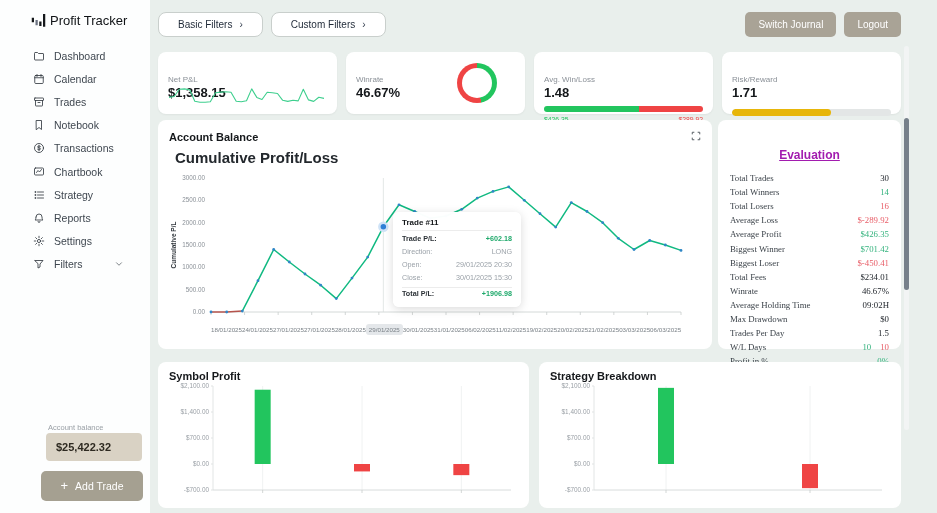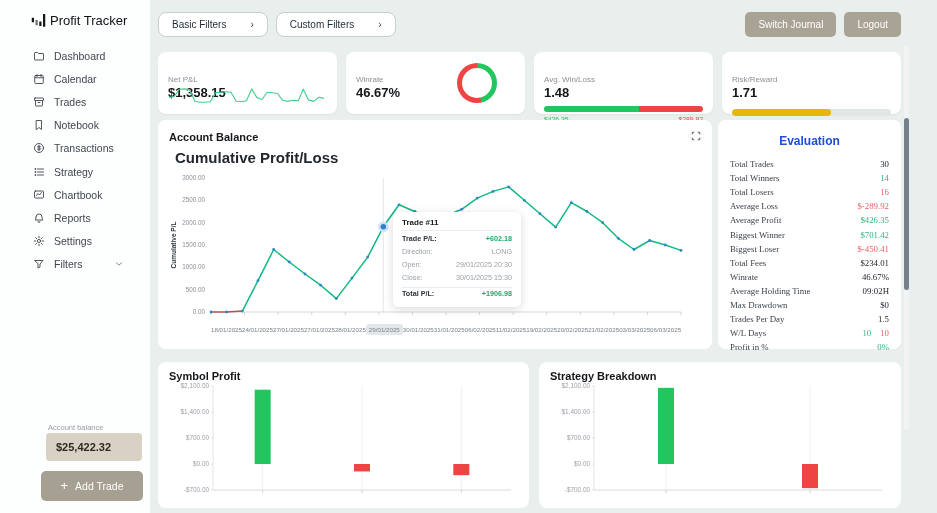--- a/index.html
+++ b/index.html
@@ -16,21 +16,21 @@
   .menu-item .chev { margin-left:auto; margin-right:16px; color:#4a5157; }
   .side-bottom { position:absolute; bottom:12px; left:0; width:100%; }
   .acct-label { font-size:7.5px; color:#9aa0a6; padding-left:48px; margin-bottom:1px; }
   .acct-box { margin:0 8px 10px 46px; background:#d9d2c4; border-radius:4px; padding:8px 10px; font-size:11px; font-weight:bold; color:#2e2a21; }
   .add-trade { display:flex; align-items:center; justify-content:center; gap:7px; margin-left:41px; width:102px; background:#a5a091; border:none; border-radius:5px; color:#fff; font-size:10.5px; padding:9px 0; font-family:inherit; cursor:pointer; }
   .add-trade .plus { font-size:13px; line-height:10px; font-weight:normal; }
 
   
   .main { flex:1; padding:12px 36px 0 8px; position:relative; }
   .topbar { display:flex; gap:8px; align-items:center; margin-bottom:15px; height:25px; }
-  .filter-btn { background:#fff; border:1px solid #c9cfcc; border-radius:8px; font-size:10px; color:#1f2937; padding:6px 13px; display:flex; gap:24px; align-items:center; font-family:inherit; cursor:pointer; }
+  .filter-btn { background:#fff; border:1px solid #c9cfcc; border-radius:8px; font-size:10px; color:#1f2937; padding:6px 19px; display:flex; gap:7px; align-items:center; font-family:inherit; cursor:pointer; }
   .filter-btn .chev-char { color:#374151; }
   .spacer { flex:1; }
   .tan-btn { background:#a9a396; color:#fff; border:none; border-radius:5px; font-size:10px; padding:7px 13px; font-family:inherit; cursor:pointer; }
 
   .stats-row { display:grid; grid-template-columns:repeat(4,1fr); gap:9px; margin-bottom:6px; }
   .card { background:#fff; border-radius:8px; padding:23px 10px; box-shadow:0 1px 2px rgba(0,0,0,.05); position:relative; height:62px; }
   .card-label { font-size:8px; color:#8a9097; }
   .card-value { font-size:13px; font-weight:bold; color:#15181b; margin-top:1px; }
   .spark-svg { position:absolute; left:9px; bottom:5px; }
   .donut { position:absolute; right:28px; top:11px; width:40px; height:40px; border-radius:50%; }
@@ -51,21 +51,21 @@
   .x-labels span { font-size:6.2px; color:#7a8187; white-space:nowrap; }
   .x-labels span.hl { background:#e4e7ea; border-radius:3px; padding:2px 3px; margin:-2px 0; }
   .tooltip { position:absolute; left:224px; top:44px; width:128px; background:rgba(255,255,255,.98); border-radius:6px; box-shadow:0 2px 10px rgba(0,0,0,.15); padding:6px 9px; }
   .tt-title { font-size:8px; font-weight:bold; color:#15181b; border-bottom:1px solid #ececec; padding-bottom:3px; margin-bottom:2px; }
   .tt-row { display:flex; justify-content:space-between; font-size:7.2px; color:#9aa1a8; line-height:1.8; }
   .tt-row .lab-dark { color:#2b3136; font-weight:bold; }
   .tt-row.last { border-top:1px solid #ececec; margin-top:2px; }
   .tt-green { color:#1fa96b; font-weight:bold; }
 
   .eval-panel { flex:0 0 183px; background:#fff; border-radius:8px; padding:10px 12px; }
-  .eval-title { text-align:center; font-size:12px; font-weight:bold; color:#1d4ed8; margin:4px 0 9px; }
+  .eval-title { text-align:center; font-size:12px; font-weight:bold; color:#a21caf; margin:18px 0 9px;text-decoration:underline; }
   .eval-row { display:flex; justify-content:space-between; align-items:center; font-size:8.8px; color:#3c434a; height:14.1px;font-family:Liberation Serif, serif; }
   .eval-vals { display:flex; gap:9px; }
   .c-dark { color:#23282e; } .c-green { color:#35b37e; } .c-red { color:#e85d67; }
 
   .bottom-row { display:flex; gap:10px; height:146px; }
   .panel-b { background:#fff; border-radius:8px; padding:8px 11px 4px; }
   .strategy { flex:0 0 362px; }
   .symbol { flex:1; }
 
   .scroll-track { position:absolute; right:28px; top:46px; width:5px; height:384px; background:#f2f4f4; border-radius:3px; }
@@ -115,33 +115,33 @@
         </div>
         <div class="menu-item">
           <svg width="12" height="12" viewBox="0 0 24 24" fill="none" stroke="currentColor" stroke-width="1.7" stroke-linecap="round" stroke-linejoin="round">
             <circle cx="12" cy="12" r="9"></circle>
             <path d="M12 6.5v11M15 9c-1.5-1.6-6-1.4-6 1s6 1 6 3.6-4.5 2.4-6 .9"></path>
           </svg>
           <span>Transactions</span>
         </div>
         <div class="menu-item">
           <svg width="12" height="12" viewBox="0 0 24 24" fill="none" stroke="currentColor" stroke-width="1.7" stroke-linecap="round" stroke-linejoin="round">
+            <rect x="3" y="4" width="18" height="14" rx="2"></rect>
+            <path d="M7 13l3-4 3 3 4-5"></path>
+          </svg>
+          <span>Chartbook</span>
+        </div>
+        <div class="menu-item">
+          <svg width="12" height="12" viewBox="0 0 24 24" fill="none" stroke="currentColor" stroke-width="1.7" stroke-linecap="round" stroke-linejoin="round">
             <path d="M9 6h12M9 12h12M9 18h12"></path>
             <circle cx="4.5" cy="6" r="0.9"></circle>
             <circle cx="4.5" cy="12" r="0.9"></circle>
             <circle cx="4.5" cy="18" r="0.9"></circle>
           </svg>
           <span>Strategy</span>
-        </div>
-        <div class="menu-item">
-          <svg width="12" height="12" viewBox="0 0 24 24" fill="none" stroke="currentColor" stroke-width="1.7" stroke-linecap="round" stroke-linejoin="round">
-            <rect x="3" y="4" width="18" height="14" rx="2"></rect>
-            <path d="M7 13l3-4 3 3 4-5"></path>
-          </svg>
-          <span>Chartbook</span>
         </div>
         <div class="menu-item">
           <svg width="12" height="12" viewBox="0 0 24 24" fill="none" stroke="currentColor" stroke-width="1.7" stroke-linecap="round" stroke-linejoin="round">
             <path d="M6 10a6 6 0 0 1 12 0c0 5 2 6 2 6H4s2-1 2-6"></path>
             <path d="M10 19a2 2 0 0 0 4 0"></path>
           </svg>
           <span>Reports</span>
         </div>
         <div class="menu-item">
           <svg width="12" height="12" viewBox="0 0 24 24" fill="none" stroke="currentColor" stroke-width="1.7" stroke-linecap="round" stroke-linejoin="round">

